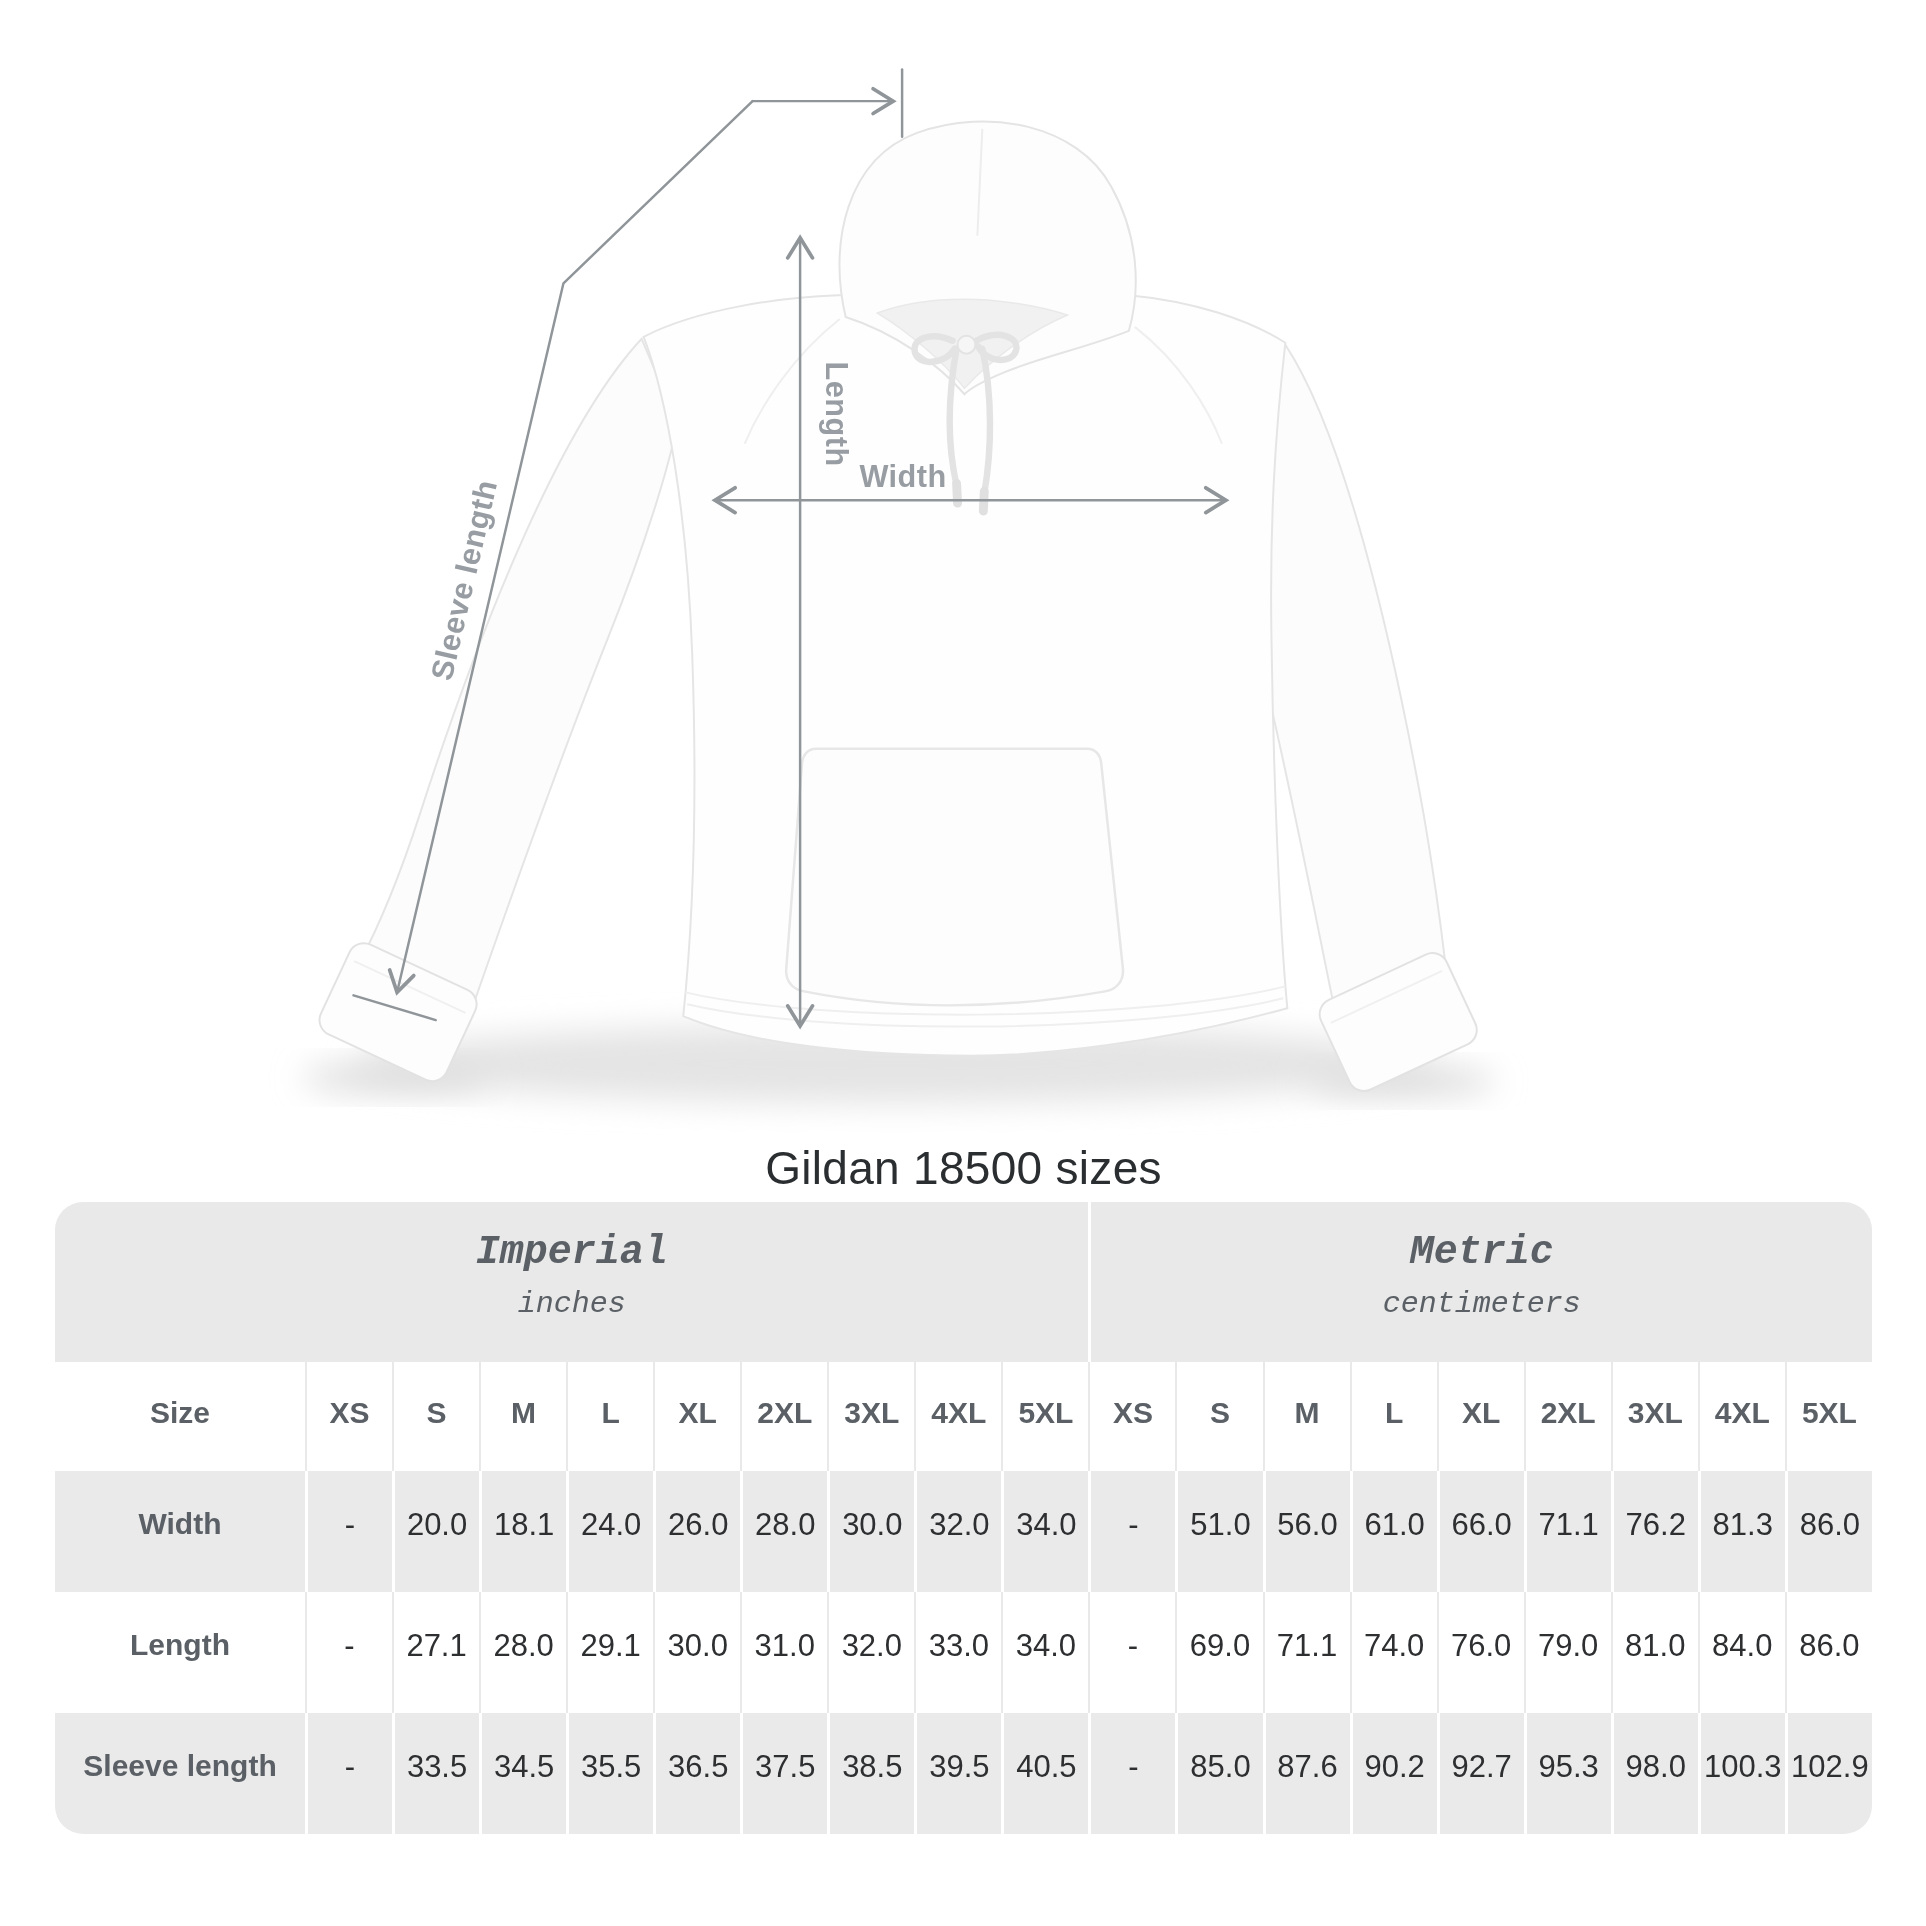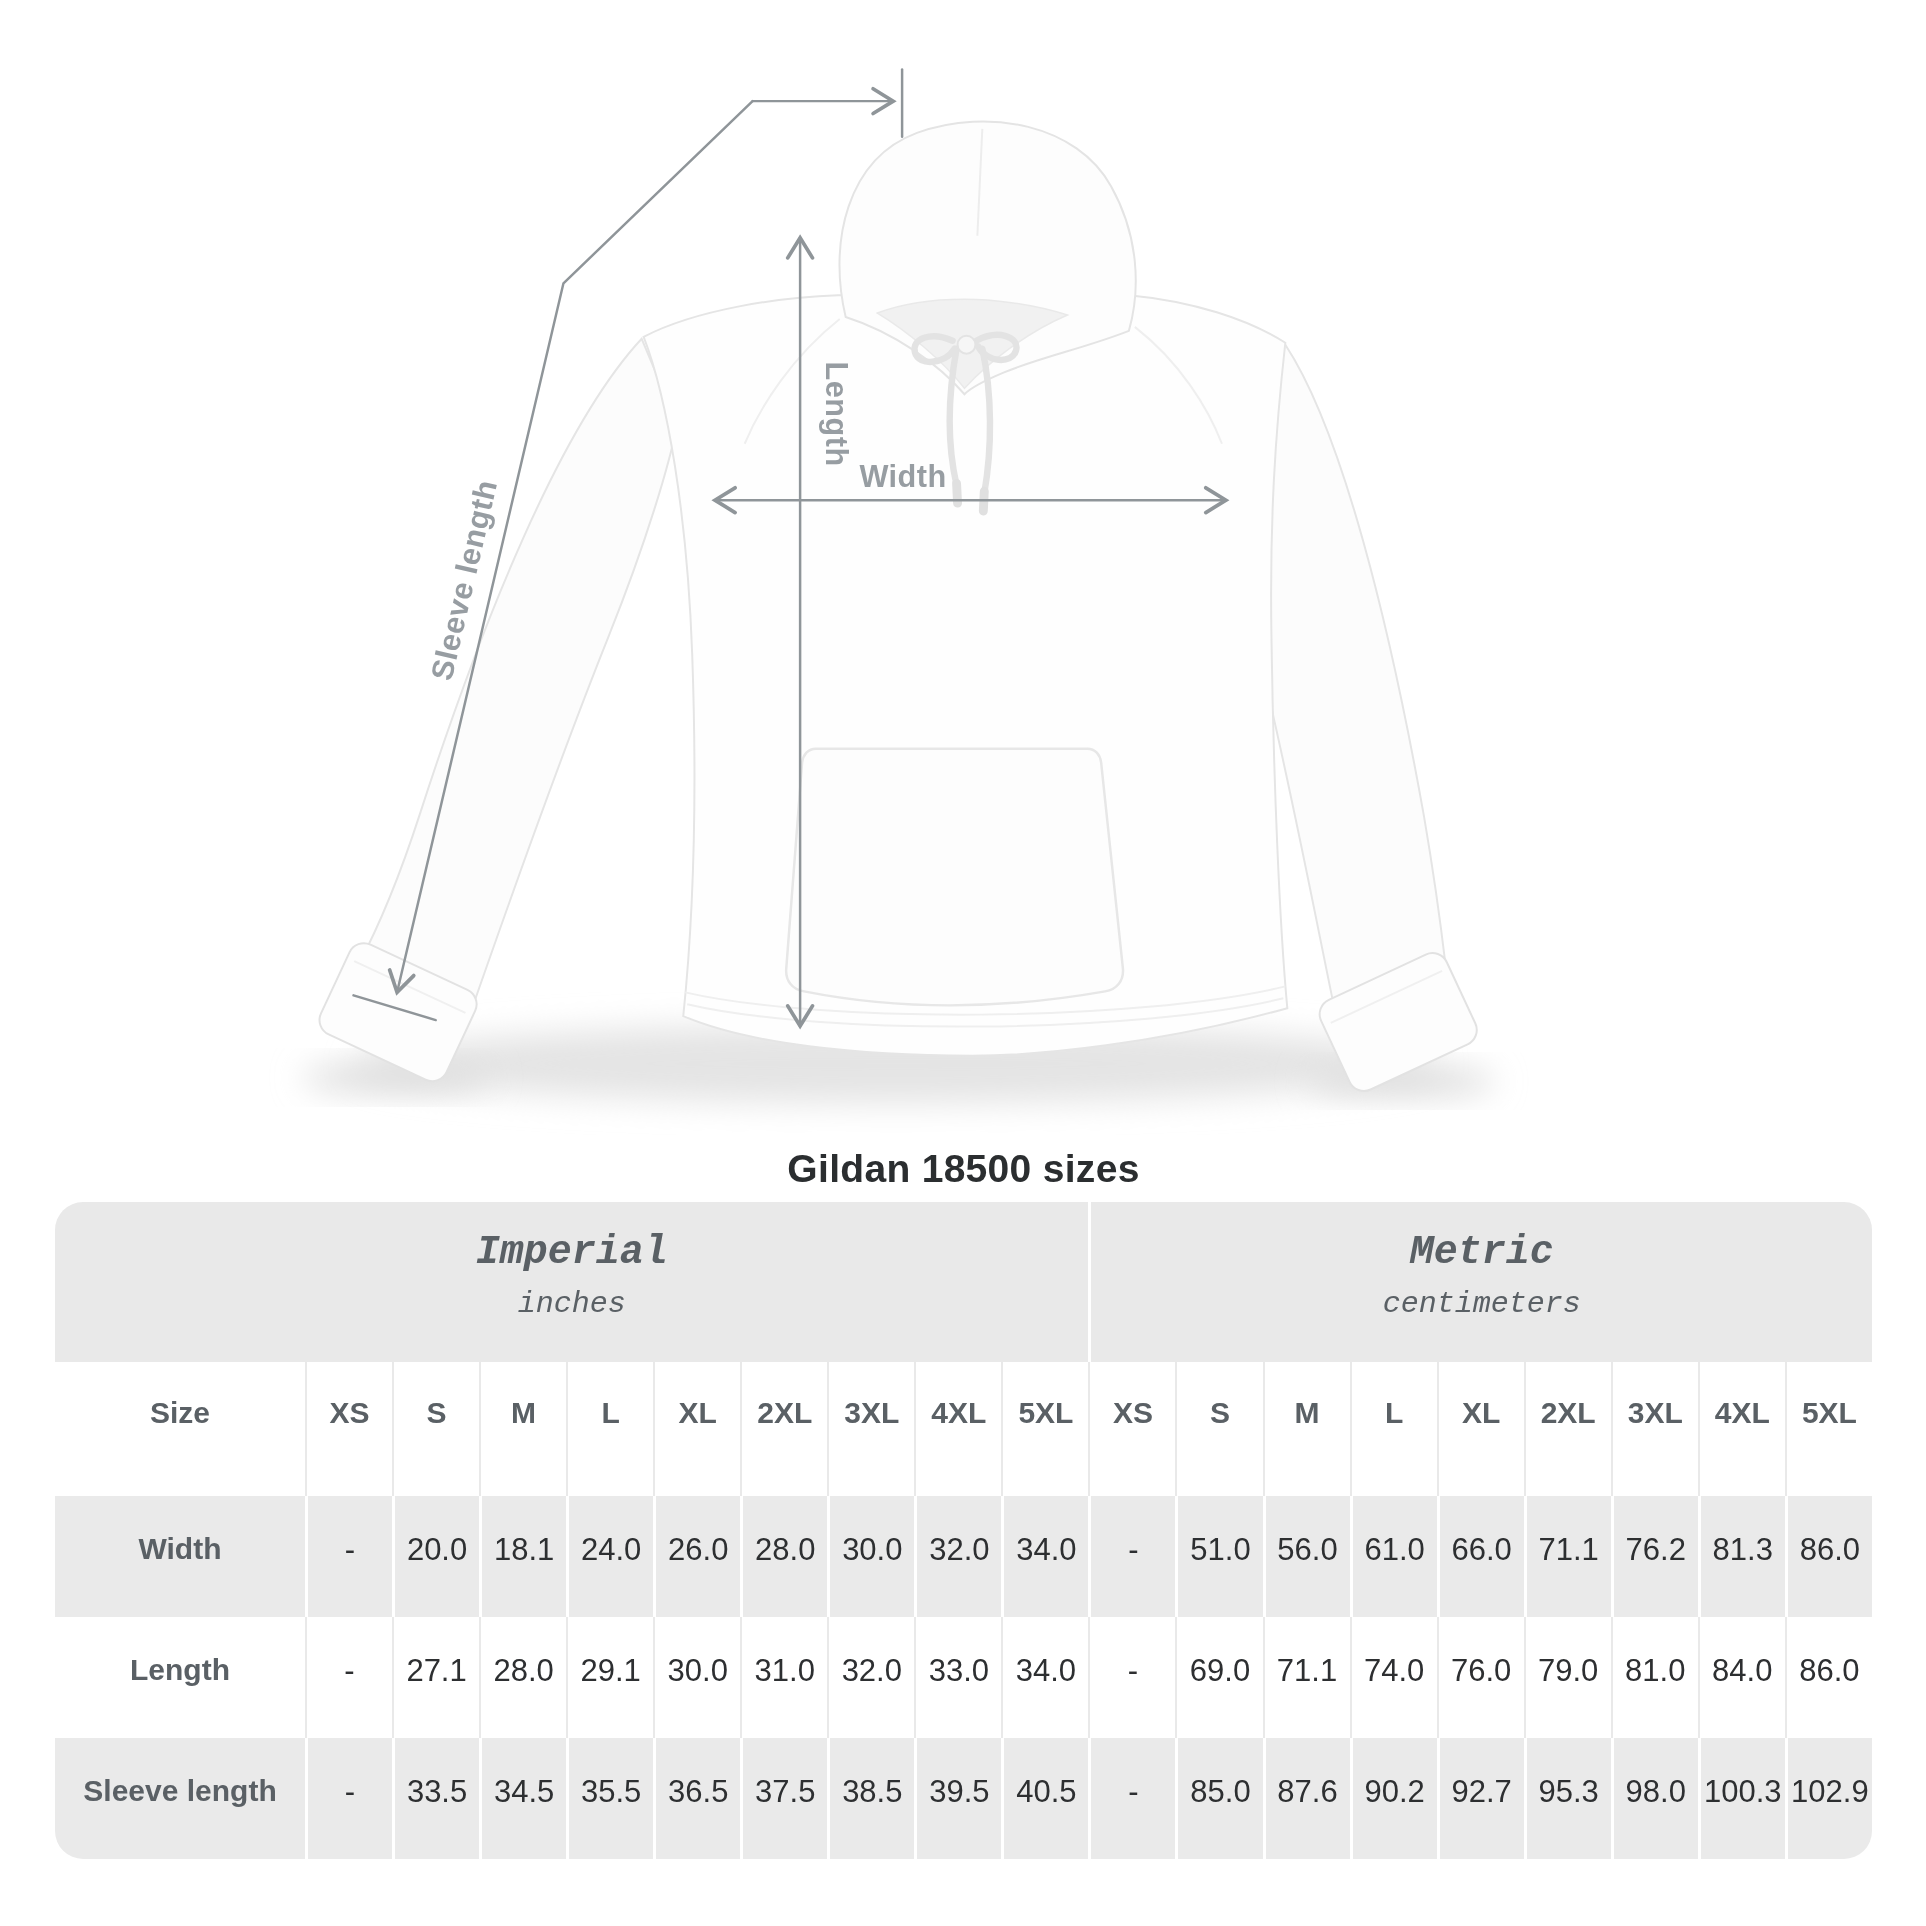--- a/index.html
+++ b/index.html
@@ -3,31 +3,31 @@
 <meta charset="utf-8">
 <style>
   html,body{margin:0;padding:0;background:#ffffff;}
   body{width:1927px;height:1927px;font-family:"Liberation Sans","DejaVu Sans",sans-serif;}
   .stage{position:relative;width:1927px;height:1927px;overflow:hidden;background:#fff;}
   svg.diagram{display:block;}
   .string{fill:none;stroke:#e3e3e3;stroke-width:6.5;stroke-linecap:round;}
   .seam{fill:none;stroke:#efefef;stroke-width:2;}
   .ann{stroke:#8f9599;stroke-width:2.5;fill:none;stroke-linecap:round;}
   .mlabel{font-family:"Liberation Sans","DejaVu Sans",sans-serif;font-size:31px;font-weight:700;fill:#979da2;letter-spacing:.5px;}
-  h1.title{margin:2px 0 8px;text-align:center;font-size:39px;line-height:51px;color:#2b2e30;letter-spacing:0.3px;font-weight:700;}
+  h1.title{margin:2px 0 8px;text-align:center;font-size:46px;line-height:51px;color:#2b2e30;letter-spacing:0.3px;font-weight:400;}
   p.note{margin:0 0 46px;text-align:center;font-style:italic;font-size:29px;line-height:36px;color:#55595c;}
   table.sizes{width:1817px;margin:0 auto;border-collapse:separate;border-spacing:0;table-layout:fixed;}
   col.c-label{width:250px;}
   th,td{text-align:center;vertical-align:top;box-sizing:border-box;font-weight:400;}
   .band{background:#e9e9e9;height:160px;padding-top:28px;font-family:Liberation Mono, monospace;}
   .band-l{border-radius:28px 0 0 0;}
   .band-r{border-radius:0 28px 0 0;border-left:3px solid #ffffff;}
   .g-name{font-size:40px;font-weight:700;font-style:italic;color:#5a6065;}
   .g-unit{font-size:30px;font-style:italic;color:#5a6065;margin-top:12px;}
-  tr.row-sizes th{height:134px;padding-top:34px;font-size:30px;font-weight:700;color:#5a6065;background:#fff;border-left:2px solid #e9e9e9;}
+  tr.row-sizes th{height:109px;padding-top:34px;font-size:30px;font-weight:700;color:#5a6065;background:#fff;border-left:2px solid #e9e9e9;}
   tr.row-sizes th:first-child{border-left:none;}
   tbody th{font-size:30px;font-weight:700;color:#5a6065;}
   tbody td{font-size:31px;color:#2d2f31;}
   tbody th,tbody td{height:121px;padding-top:36px;}
   tr.gray th,tr.gray td{background:#eaeaea;border-left:3px solid #ffffff;}
   tr.white th,tr.white td{background:#ffffff;border-left:2px solid #e9e9e9;}
   tr.gray th:first-child,tr.white th:first-child{border-left:none;}
   tr.last-row th:first-child{border-radius:0 0 0 28px;}
   tr.last-row td:last-child{border-radius:0 0 28px 0;}
 </style>

